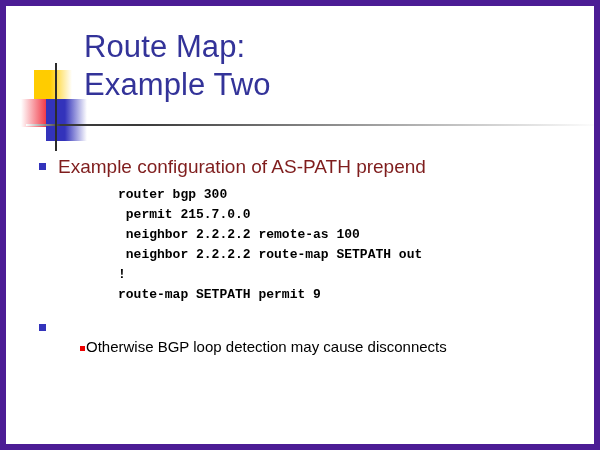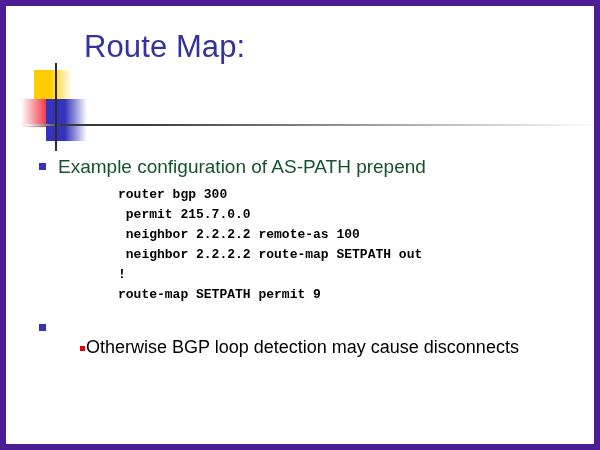--- a/index.html
+++ b/index.html
@@ -131,41 +131,41 @@
     height: 7px;
     background: #3333bb;
     margin-top: 9px;
     margin-right: 12px;
   }
 
   .text-l1 {
     font-family: "Liberation Sans", sans-serif;
     font-size: 19px;
     line-height: 25px;
-    color: #14532d;
+    color: #7f1d1d;
     white-space: pre;
   }
 
   .bullet-l2 {
     padding-left: 74px;
     margin-top: 6px;
   }
 
   .marker-l2 {
     flex: 0 0 auto;
     width: 5px;
     height: 5px;
     background: #ee0000;
     margin-top: 9px;
     margin-right: 1px;
   }
 
   .text-l2 {
     font-family: "Liberation Sans", sans-serif;
-    font-size: 18px;
+    font-size: 15px;
     line-height: 20px;
     color: #000000;
     white-space: pre;
   }
 
   
 
   .config {
     margin-top: 6px;
     padding-left: 112px;
@@ -188,20 +188,21 @@
   <div class="deco">
     <div class="sq sq-yellow"></div>
     <div class="sq sq-red"></div>
     <div class="sq sq-blue"></div>
     <div class="rule-h"></div>
     <div class="rule-v"></div>
   </div>
 
   <div class="title-block">
     <div class="title-line">Route Map:</div>
+    <div class="title-line">Example Two</div>
   </div>
 
   <div class="body">
 
     <div class="bullet-row bullet-l1">
       <span class="marker-l1"></span>
       <span class="text-l1">Example configuration of AS-PATH prepend</span>
     </div>
 
     <div class="config">

